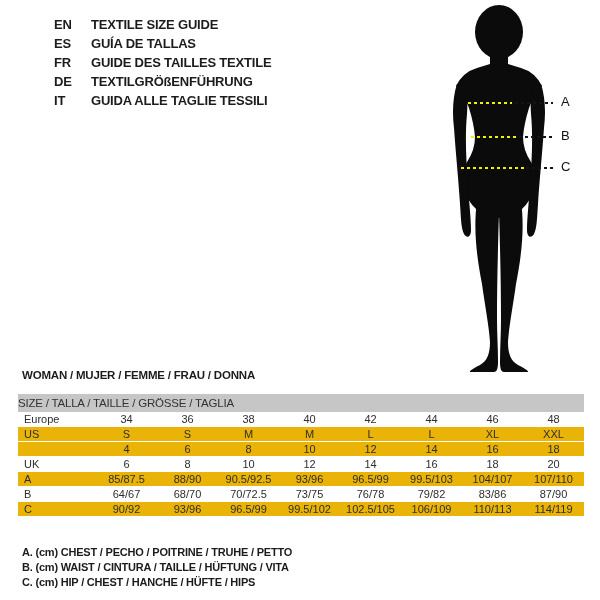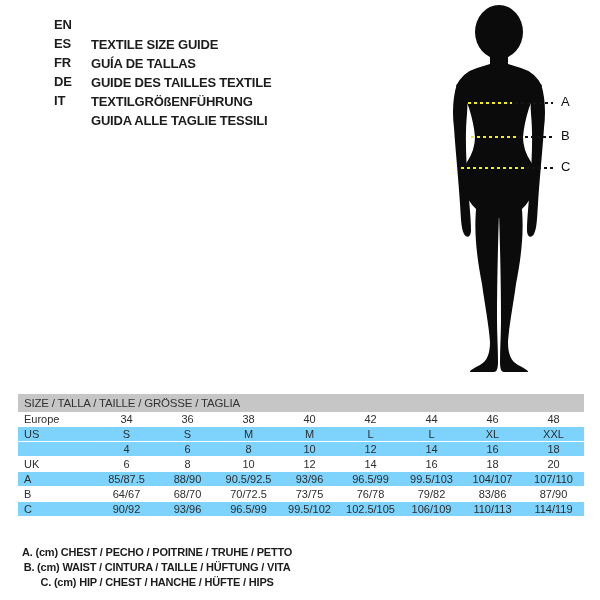--- a/index.html
+++ b/index.html
@@ -4,40 +4,40 @@
 <style>
   html,body{margin:0;padding:0;background:#fff;}
   .stage{
     position:relative;width:600px;height:600px;background:#ffffff;overflow:hidden;
     font-family:"Liberation Sans", sans-serif;color:#1c1c1c;
   }
   
   .lang-list{position:absolute;left:22px;top:15px;}
   .lang-row{display:flex;height:19px;line-height:19px;padding-left:32px;}
   .lang-code{width:37px;font-weight:bold;font-size:13px;letter-spacing:-0.2px;}
-  .lang-title{font-weight:bold;font-size:13px;letter-spacing:-0.2px;white-space:nowrap;margin-top:20px;}
+  .lang-title{font-weight:bold;font-size:13px;letter-spacing:-0.2px;white-space:nowrap;}
   
   .figure-svg{position:absolute;left:453px;top:4px;}
   .dash{position:absolute;height:2px;}
   .dash.yellow{background:repeating-linear-gradient(90deg,var(--yel,#f2f200) 0 3px,transparent 3px 6px);}
   .dash.black{background:repeating-linear-gradient(90deg,#141414 0 3px,transparent 3px 6px);}
   .mlabel{position:absolute;font-size:13px;line-height:14px;color:#111;}
   
   .woman-title{position:absolute;left:22px;top:369px;font-size:11.5px;font-weight:bold;letter-spacing:-0.2px;white-space:nowrap;}
   
   .size-table{position:absolute;left:18px;top:394px;width:566px;font-size:11px;color:#2e2e2e;}
-  .table-header{background:#c6c6c6;height:18px;line-height:18px;padding-left:6px;color:#333;
+  .table-header{background:#c6c6c6;height:18px;line-height:18px;color:#333;
     font-size:11.5px;letter-spacing:-0.2px;}
   .t-row{display:flex;height:15px;line-height:15px;border-bottom:1px solid #ffffff;box-sizing:border-box;}
-  .t-row.shaded{background:#7dd3fc;}
+  .t-row.shaded{background:#eab308;}
   .t-label{width:78px;padding-left:6px;box-sizing:border-box;text-align:left;}
   .t-cell{flex:1;text-align:center;white-space:nowrap;}
   
   .legend{position:absolute;left:22px;top:545px;}
-  .legend-line{font-size:11px;font-weight:bold;line-height:15px;letter-spacing:-0.2px;white-space:nowrap;text-align:center;}
+  .legend-line{font-size:11px;font-weight:bold;line-height:15px;letter-spacing:-0.2px;white-space:nowrap;}
 </style>
 </head>
 <body>
 
 <div class="stage">
 
   <div class="lang-list">
       <div class="lang-row">
         <span class="lang-code">EN</span>
         <span class="lang-title">TEXTILE SIZE GUIDE</span>
@@ -89,20 +89,21 @@
       <div class="dash black" style="top: 102px; left: 515px; width: 38px;"></div>
       <div class="mlabel" style="top: 95px; left: 561px;">A</div>
       <div class="dash yellow" style="top: 136px; left: 471px; width: 46px; --yel: #f2f200;"></div>
       <div class="dash black" style="top: 136px; left: 519px; width: 34px;"></div>
       <div class="mlabel" style="top: 129px; left: 561px;">B</div>
       <div class="dash yellow" style="top: 167px; left: 461px; width: 63px; --yel: #f2f200;"></div>
       <div class="dash black" style="top: 167px; left: 526px; width: 27px;"></div>
       <div class="mlabel" style="top: 160px; left: 561px;">C</div>
     </div>
 
+  <div class="woman-title">WOMAN / MUJER / FEMME / FRAU / DONNA</div>
 
   <div class="size-table">
     <div class="table-header">SIZE / TALLA / TAILLE / GRÖSSE / TAGLIA</div>
     <div>
         <div class="t-row">
           <div class="t-label">Europe</div>
           <div class="t-cell">34</div>
           <div class="t-cell">36</div>
           <div class="t-cell">38</div>
           <div class="t-cell">40</div>

